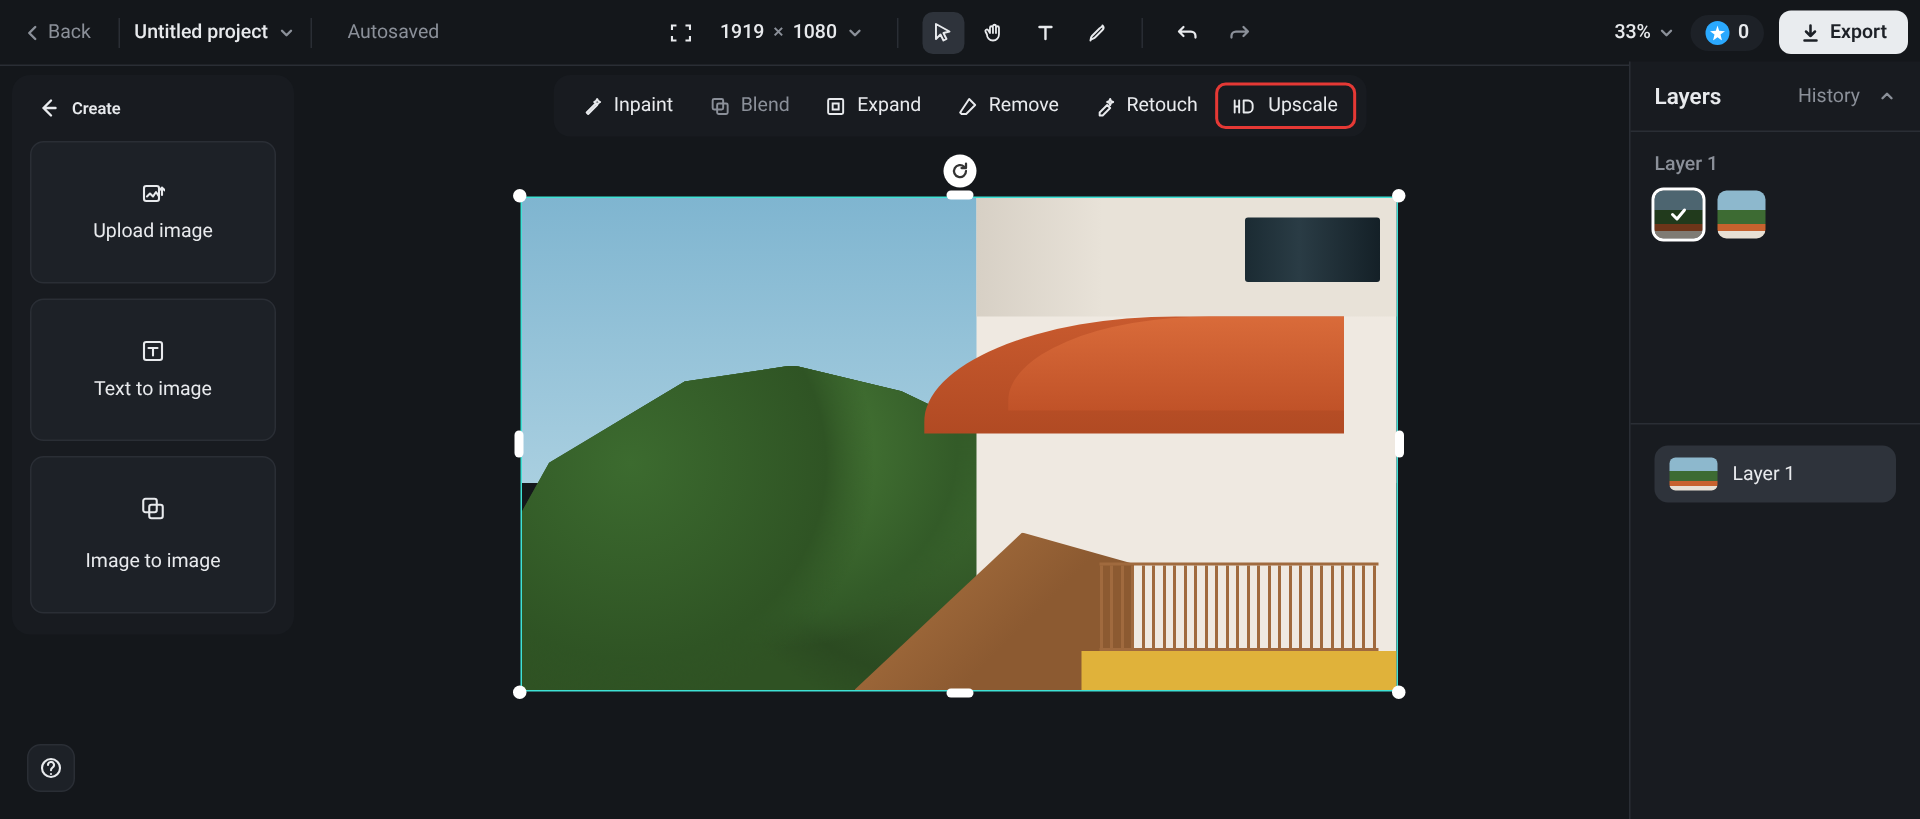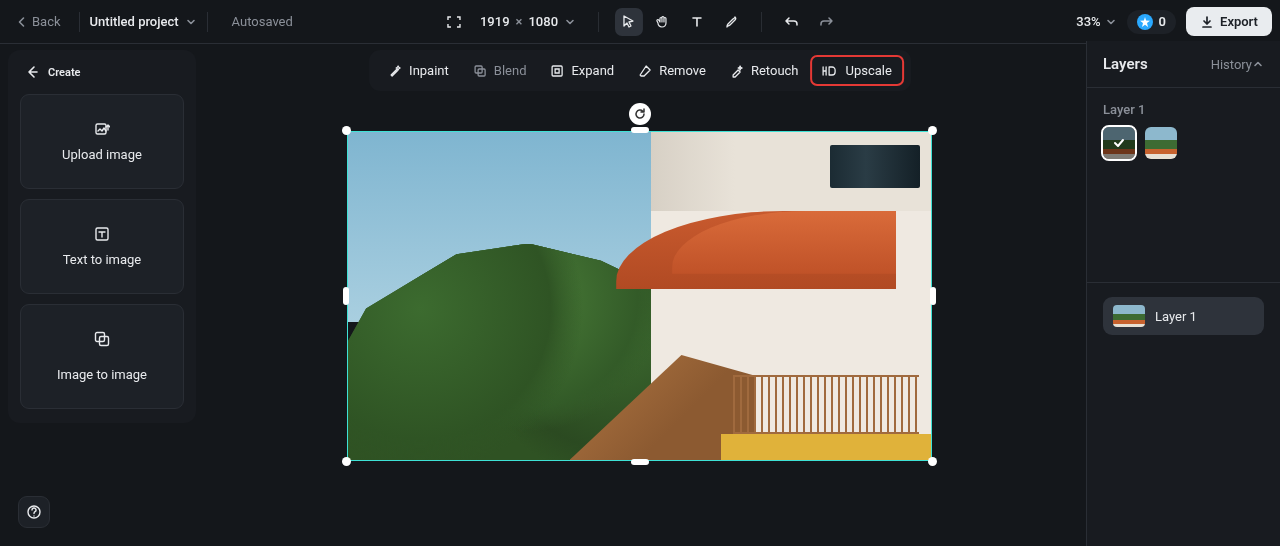--- a/index.html
+++ b/index.html
@@ -129,21 +129,21 @@
 
   
   .right-panel {
     position:absolute; right:0; top:41px; bottom:0;
     width:194px; background:var(--panel-darker);
     border-left:1px solid var(--border);
     display:flex; flex-direction:column;
   }
   .rp-header{display:flex;align-items:center;justify-content:space-between;padding:14px 16px;border-bottom:1px solid var(--border);}
   .rp-header .layers-title{font-weight:600;font-size:15px;}
-  .rp-header .history{color:var(--muted);display:flex;align-items:center;gap:0;cursor:pointer;}
+  .rp-header .history{color:var(--muted);display:flex;align-items:center;gap:12px;cursor:pointer;}
   .rp-section{padding:14px 16px;}
   .layer-label{color:var(--muted);font-weight:500;margin-bottom:10px;}
   .thumb-row{display:flex;gap:10px;}
   .thumb{width:32px;height:32px;border-radius:6px;position:relative;cursor:pointer;overflow:hidden;}
   .thumb.selected{outline:2px solid #fff;outline-offset:0;}
   .thumb.selected .check{position:absolute;inset:0;background:rgba(0,0,0,.45);display:flex;align-items:center;justify-content:center;color:#fff;}
   .thumb-mini{background:linear-gradient(#8db8cd 0 40%,#3d6b33 40% 70%,#c7622e 70% 85%,#e7e0d4 85%);}
   .rp-spacer{flex:0 0 110px;border-bottom:1px solid var(--border);}
   .layer-list{padding:14px 16px;}
   .layer-item{display:flex;align-items:center;gap:10px;background:var(--active-bg);border-radius:9px;padding:8px 10px;cursor:pointer;}

